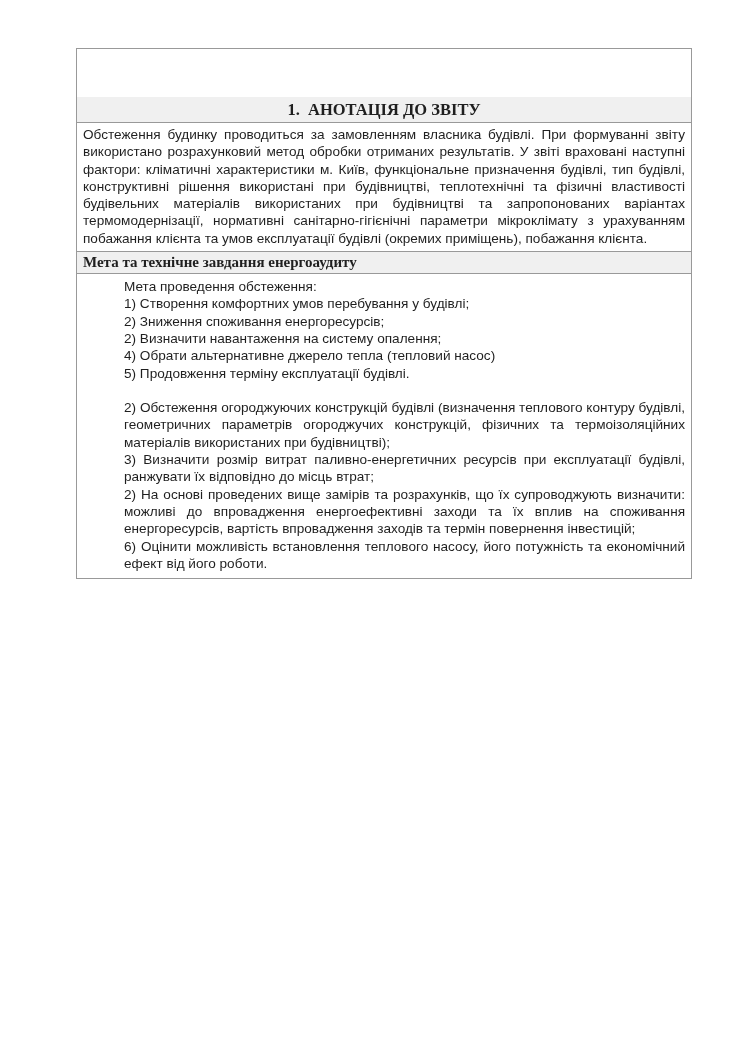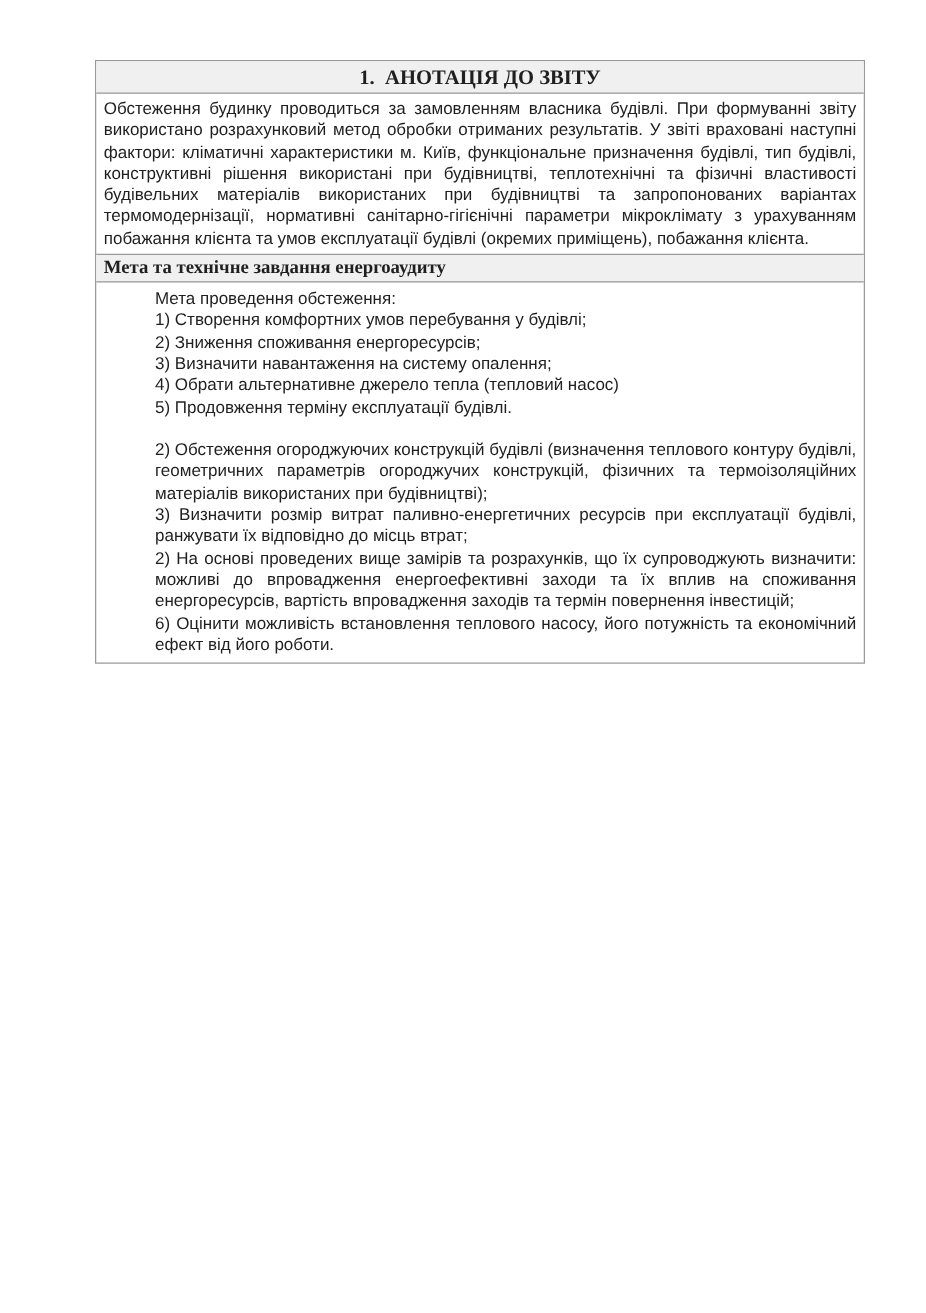--- a/index.html
+++ b/index.html
@@ -27,20 +27,21 @@
   .row{border-bottom:1px solid var(--table_border);}
   .row:last-child{border-bottom:none;}
   .title-row{
     height:26px;
     background:var(--header_bg);
     display:flex;align-items:center;justify-content:center;
     font-family:"Liberation Serif",serif;
     font-weight:bold;
     font-size:16.5px;
     white-space:pre-wrap;
+    margin-top:48px;
   }
   .para-row{
     padding:3px 6px 4px 6px;
     font-size:13.6px;
     line-height:17.3px;
     text-align:justify;
   }
   .section-header-row{
     background:var(--header_bg);
     padding:1px 12px 2px 6px;
@@ -68,21 +69,21 @@
   </div>
 
   <div class="row para-row">Обстеження будинку проводиться за замовленням власника будівлі. При формуванні звіту використано розрахунковий метод обробки отриманих результатів. У звіті враховані наступні фактори: кліматичні характеристики м. Київ, функціональне призначення будівлі, тип будівлі, конструктивні рішення використані при будівництві, теплотехнічні та фізичні властивості будівельних матеріалів використаних при будівництві та запропонованих варіантах термомодернізації, нормативні санітарно-гігієнічні параметри мікроклімату з урахуванням побажання клієнта та умов експлуатації будівлі (окремих приміщень), побажання клієнта.</div>
 
   <div class="row section-header-row">Мета та технічне завдання енергоаудиту</div>
 
   <div class="row content-row">
     <div class="line">Мета проведення обстеження:</div>
     <div class="line">1) Створення комфортних умов перебування у будівлі;</div>
     <div class="line">2) Зниження споживання енергоресурсів;</div>
-    <div class="line">3) Визначити навантаження на систему опалення;</div>
+    <div class="line">2) Визначити навантаження на систему опалення;</div>
     <div class="line">4) Обрати альтернативне джерело тепла (тепловий насос)</div>
     <div class="line">5) Продовження терміну експлуатації будівлі.</div>
 
     <div class="blank-line"></div>
 
     <div class="line">2) Обстеження огороджуючих конструкцій будівлі (визначення теплового контуру будівлі, геометричних параметрів огороджучих конструкцій, фізичних та термоізоляційних матеріалів використаних при будівництві);</div>
     <div class="line">3) Визначити розмір витрат паливно-енергетичних ресурсів при експлуатації будівлі, ранжувати їх відповідно до місць втрат;</div>
     <div class="line">2) На основі проведених вище замірів та розрахунків, що їх супроводжують визначити: можливі до впровадження енергоефективні заходи та їх вплив на споживання енергоресурсів, вартість впровадження заходів та термін повернення інвестицій;</div>
     <div class="line">6) Оцінити можливість встановлення теплового насосу, його потужність та економічний ефект від його роботи.</div>
   </div>

